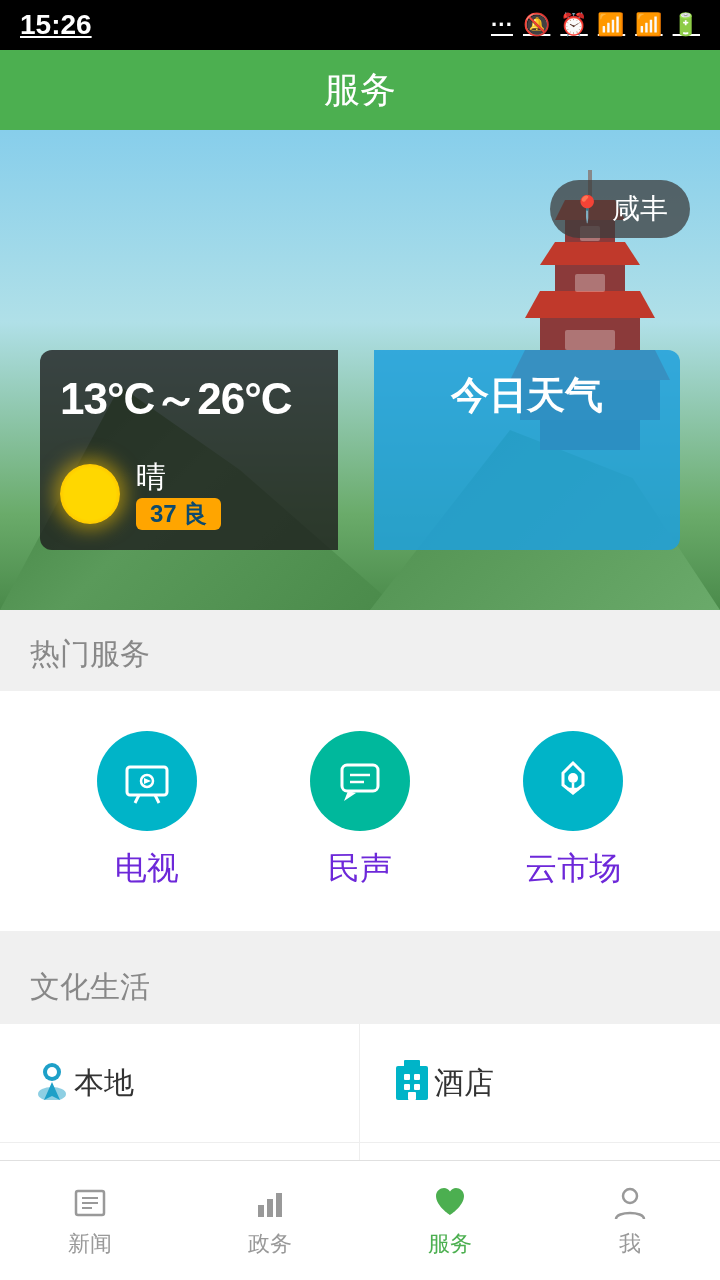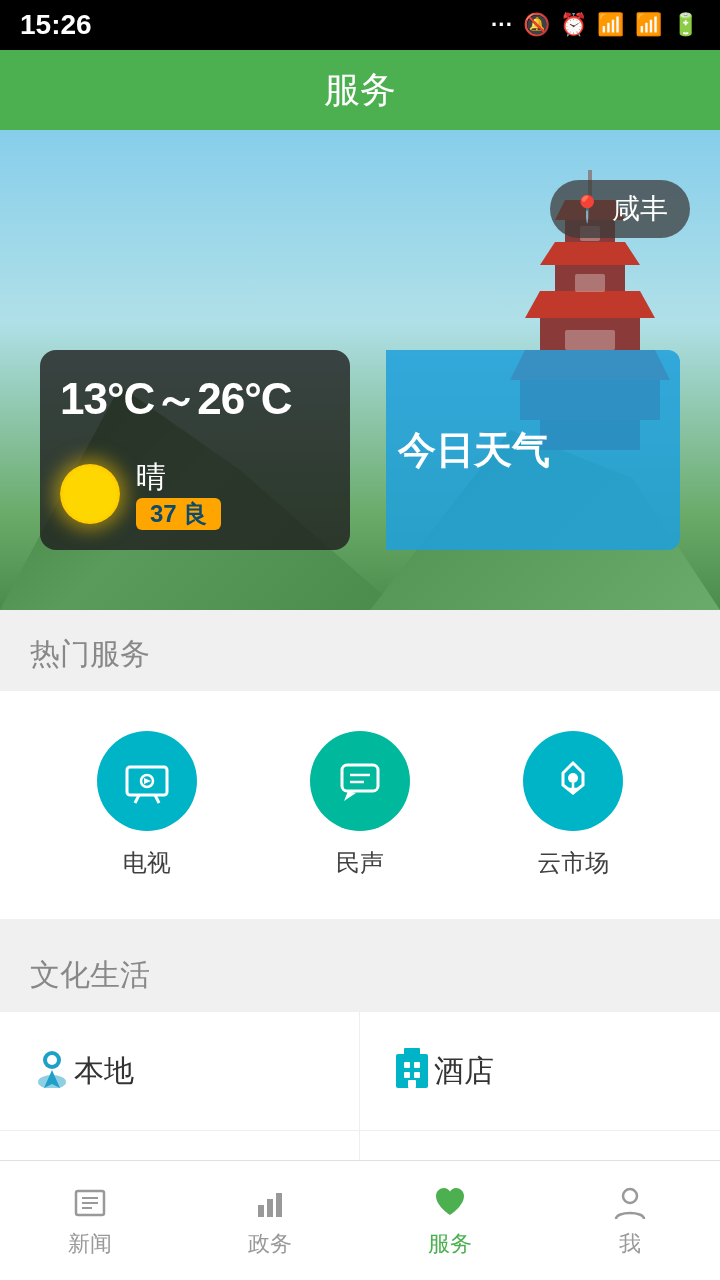--- a/index.html
+++ b/index.html
@@ -16,20 +16,21 @@
     .status-bar {
       background: #000;
       height: 50px;
       display: flex;
       align-items: center;
       justify-content: space-between;
       padding: 0 20px;
       color: #fff;
       font-size: 28px;
       font-weight: 600;
+      text-decoration: underline;
     }
     .status-right {
       display: flex;
       align-items: center;
       gap: 10px;
       font-size: 22px;
     }
 
     
     .header {
@@ -111,21 +112,20 @@
       overflow: hidden;
       height: 200px;
     }
     .weather-left {
       background: rgba(30,30,30,0.80);
       flex: 1;
       padding: 20px;
       display: flex;
       flex-direction: column;
       justify-content: space-between;
-      border-radius: 16px;
     }
     .temp-range {
       color: #fff;
       font-size: 44px;
       font-weight: 700;
       letter-spacing: -1px;
     }
     .weather-status-row {
       display: flex;
       align-items: center;
@@ -147,23 +147,23 @@
       background: #FFA500;
       color: #0c4a6e;
       border-radius: 6px;
       padding: 0 14px;
       font-size: 24px;
       font-weight: 600;
     }
     .weather-right {
       background: rgba(30,160,220,0.85);
       flex: 1;
-      padding: 20px 12px;
-      display: flex;
-      flex-direction: column;
+      padding: 20px 24px;
+      display: flex;
+      flex-direction: row;
       justify-content: center;
       gap: 12px;
       margin-left: 36px;
     }
     .today-label {
       color: #fff;
       font-size: 38px;
       font-weight: 600;
     }
     .today-desc {
@@ -209,22 +209,22 @@
     }
     .service-icon-circle.teal { background: #00b4c8; }
     .service-icon-circle.green { background: #00b89c; }
     .service-icon-circle.teal2 { background: #00b4c8; }
     .service-icon-svg {
       width: 52px;
       height: 52px;
       fill: #fff;
     }
     .service-label {
-      font-size: 24px;
-      color: #404040;
+      font-size: 32px;
+      color: #6d28d9;
     }
 
     
     .culture-section {
       margin-top: 12px;
     }
     .culture-grid {
       background: #fff;
       display: flex;
       flex-wrap: wrap;

